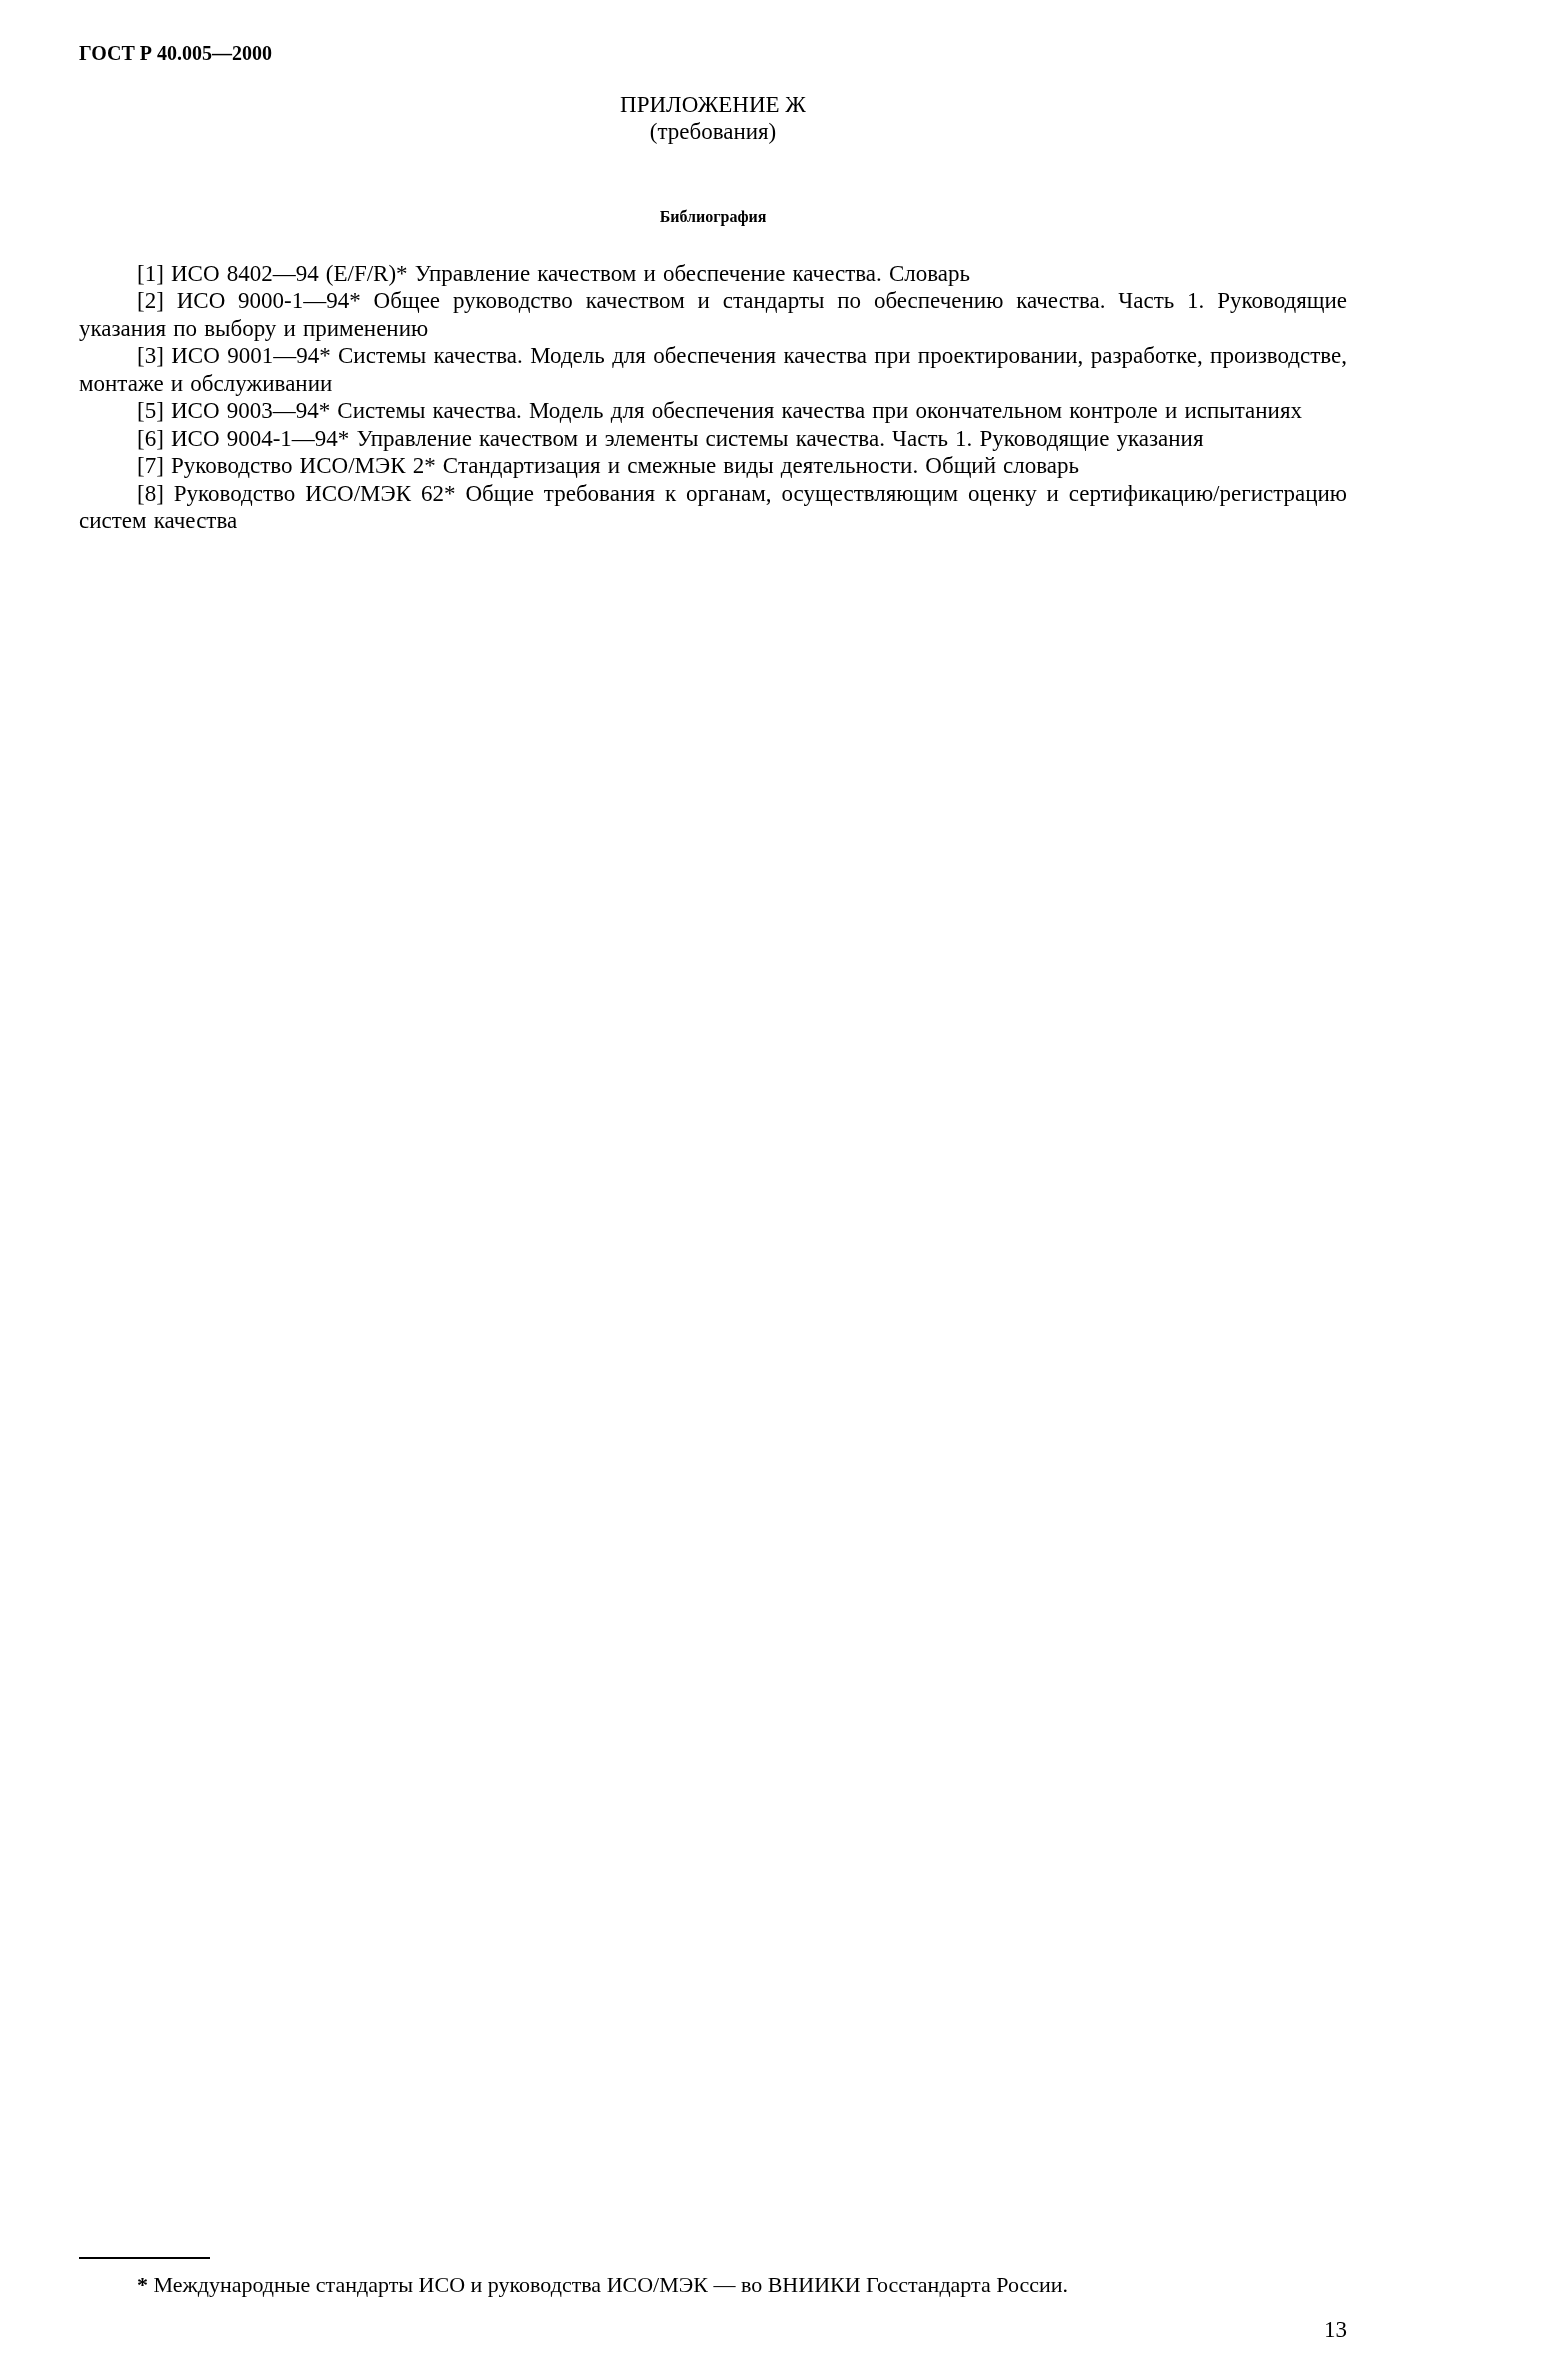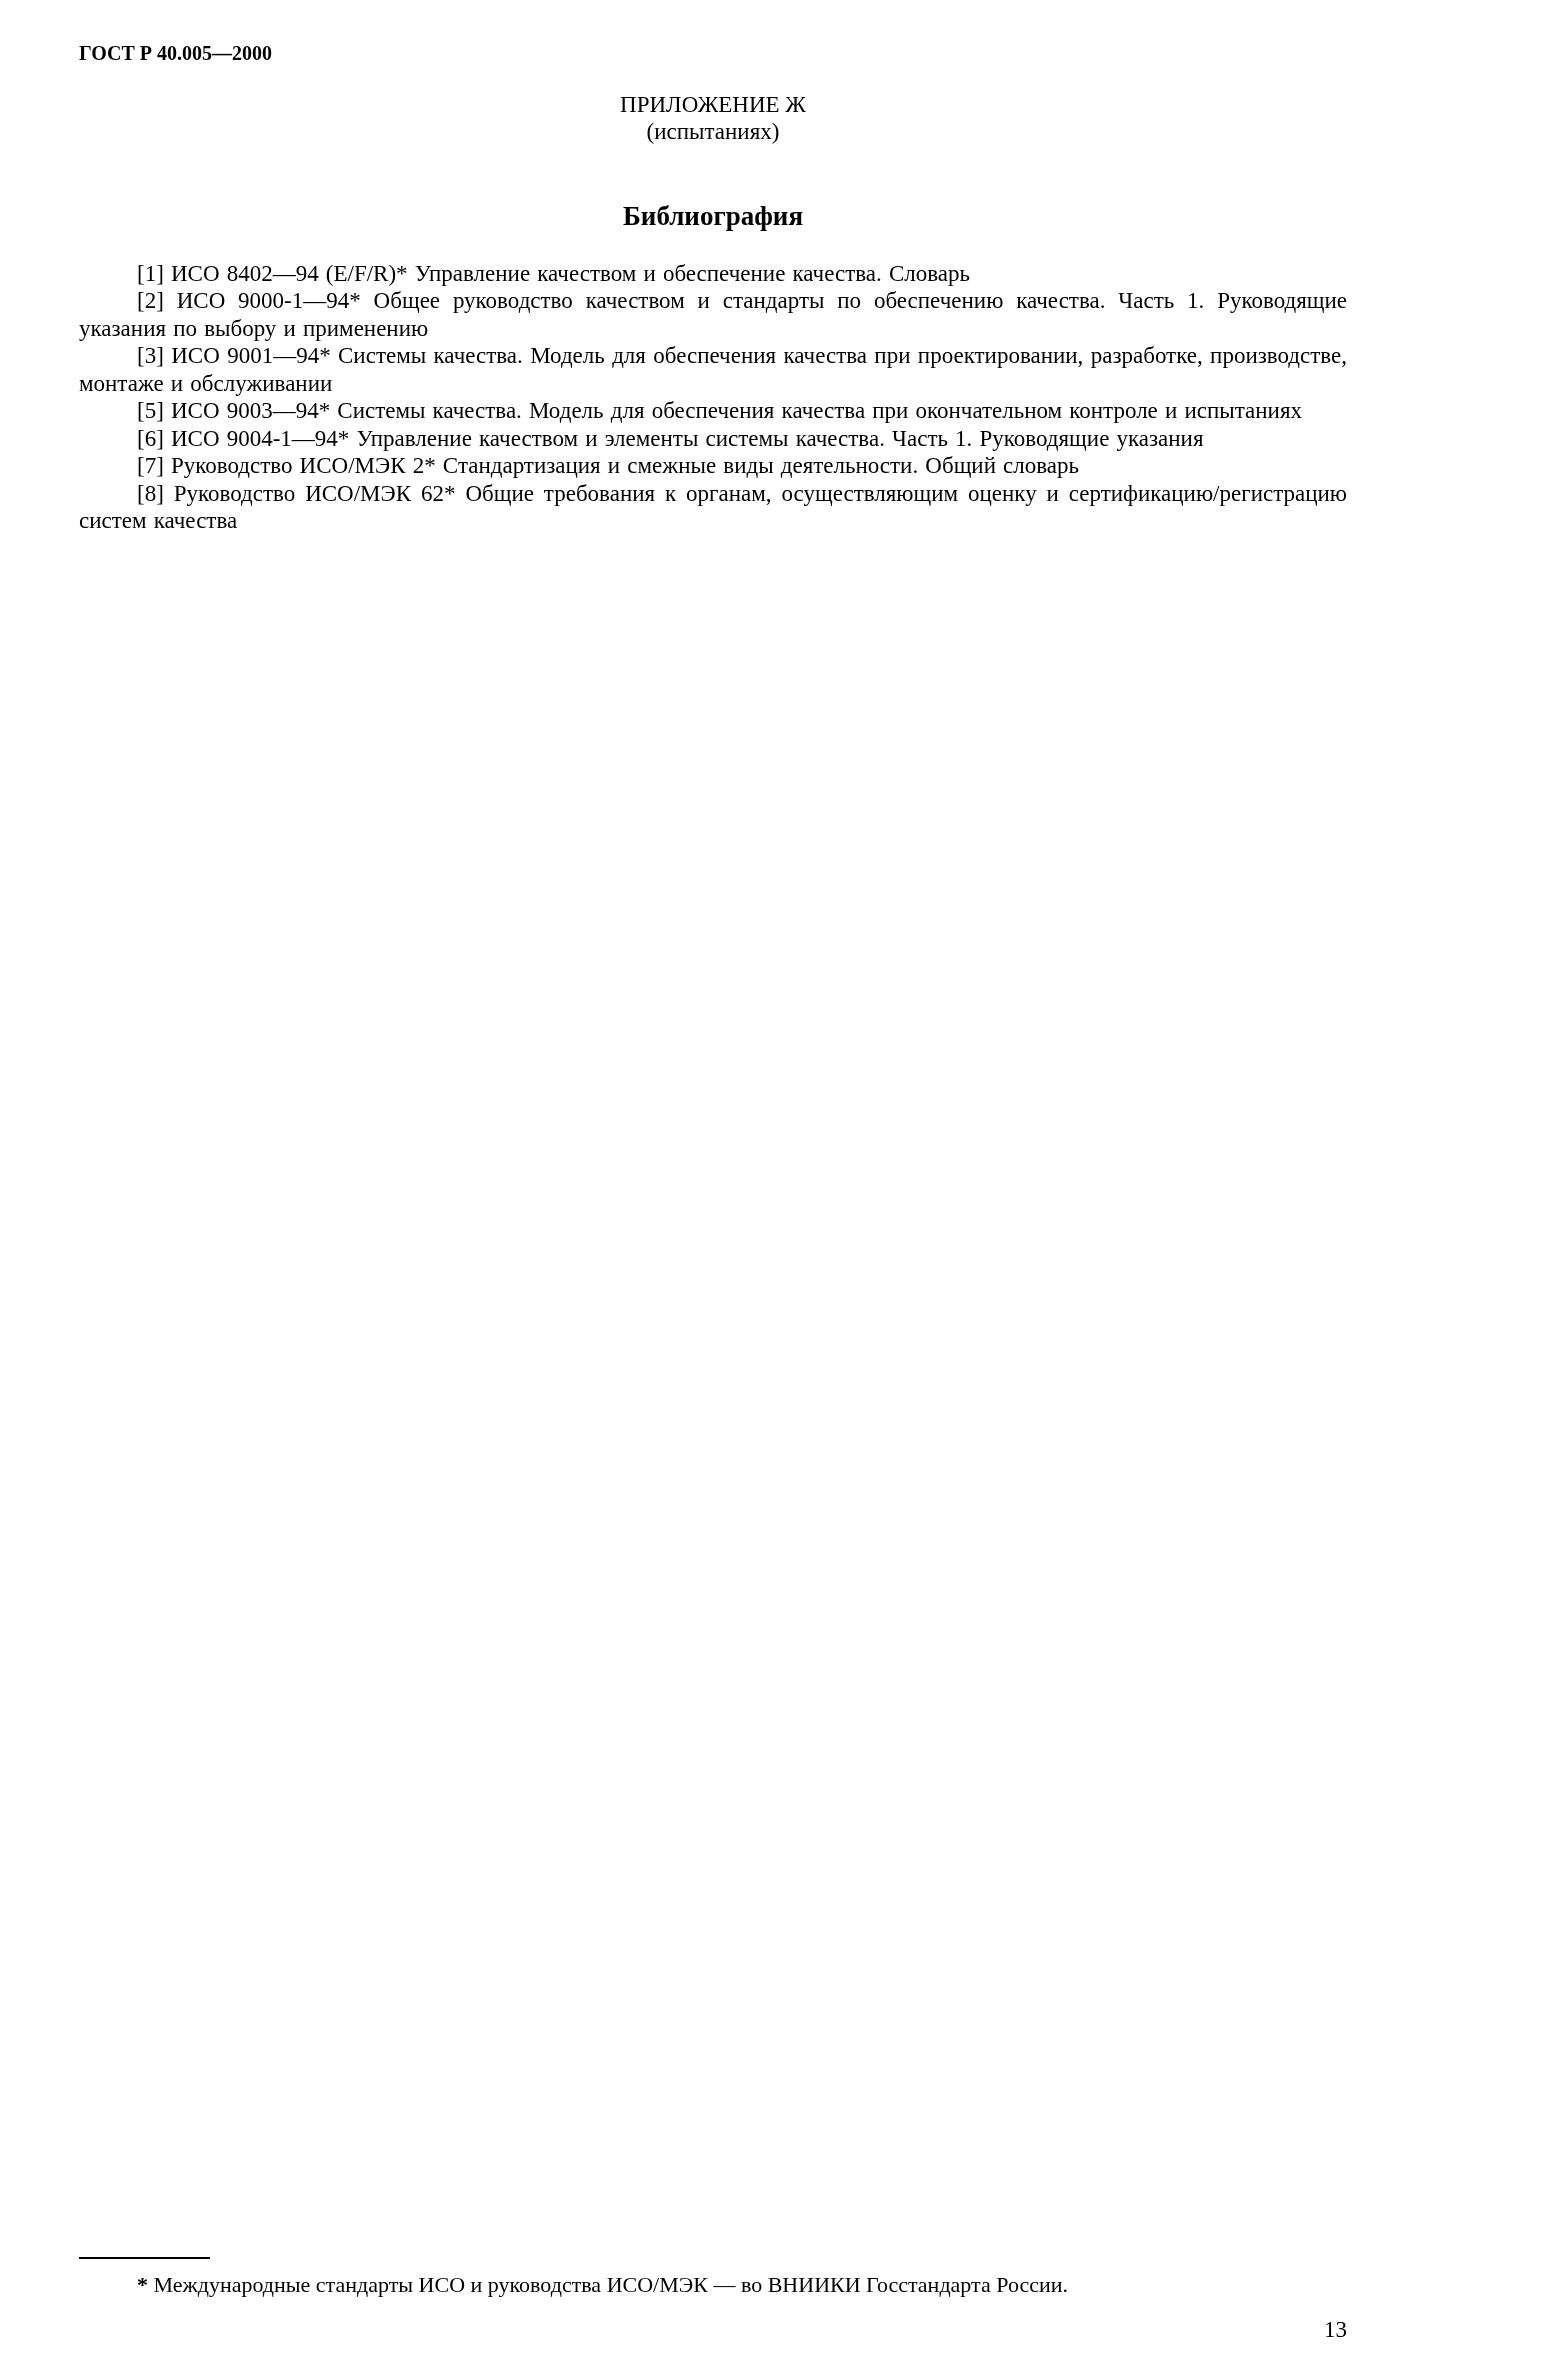--- a/index.html
+++ b/index.html
@@ -26,21 +26,21 @@
   .appendix-block {
     margin-top: 23.4px;
     text-align: center;
     font-size: 23px;
     line-height: 27.5px;
   }
   .section-title {
     margin-top: 56px;
     text-align: center;
     font-weight: bold;
-    font-size: 27px;
+    font-size: 16px;
     line-height: 29px;
   }
   .bibliography {
     margin-top: 29px;
     font-size: 23px;
     line-height: 27.5px;
   }
   .bibliography p {
     text-align: justify;
     text-indent: 58px;
@@ -75,21 +75,21 @@
 </style>
 </head>
 <body>
 
 <div class="page">
 
   <div class="doc-header">ГОСТ Р 40.005—2000</div>
 
   <div class="appendix-block">
     <div>ПРИЛОЖЕНИЕ Ж</div>
-    <div>(испытаниях)</div>
+    <div>(требования)</div>
   </div>
 
   <div class="section-title">Библиография</div>
 
   <div class="bibliography">
     <p>[1]  ИСО 8402—94 (E/F/R)*  Управление качеством и обеспечение качества. Словарь</p>
     <p>[2]  ИСО 9000-1—94*  Общее руководство качеством и стандарты по обеспечению качества. Часть 1. Руководящие указания по выбору и применению</p>
     <p>[3]  ИСО 9001—94*  Системы качества. Модель для обеспечения качества при проектировании, разработке, производстве, монтаже и обслуживании</p>
     <p>[5]  ИСО 9003—94*  Системы качества. Модель для обеспечения качества при окончательном контроле и испытаниях</p>
     <p>[6]  ИСО 9004-1—94*  Управление качеством и элементы системы качества. Часть 1. Руководящие указания</p>

